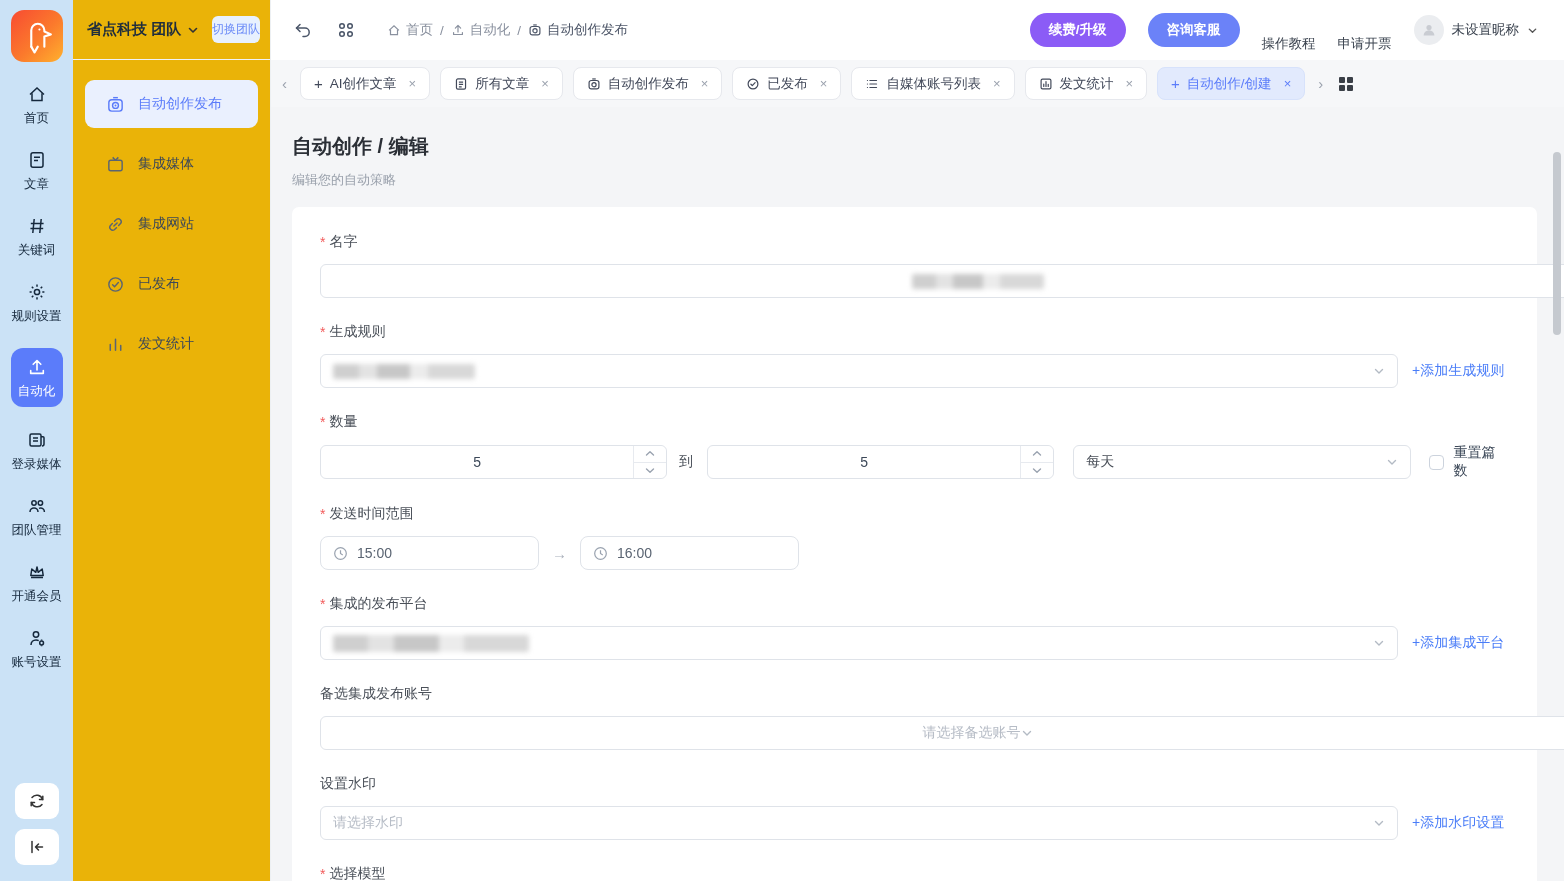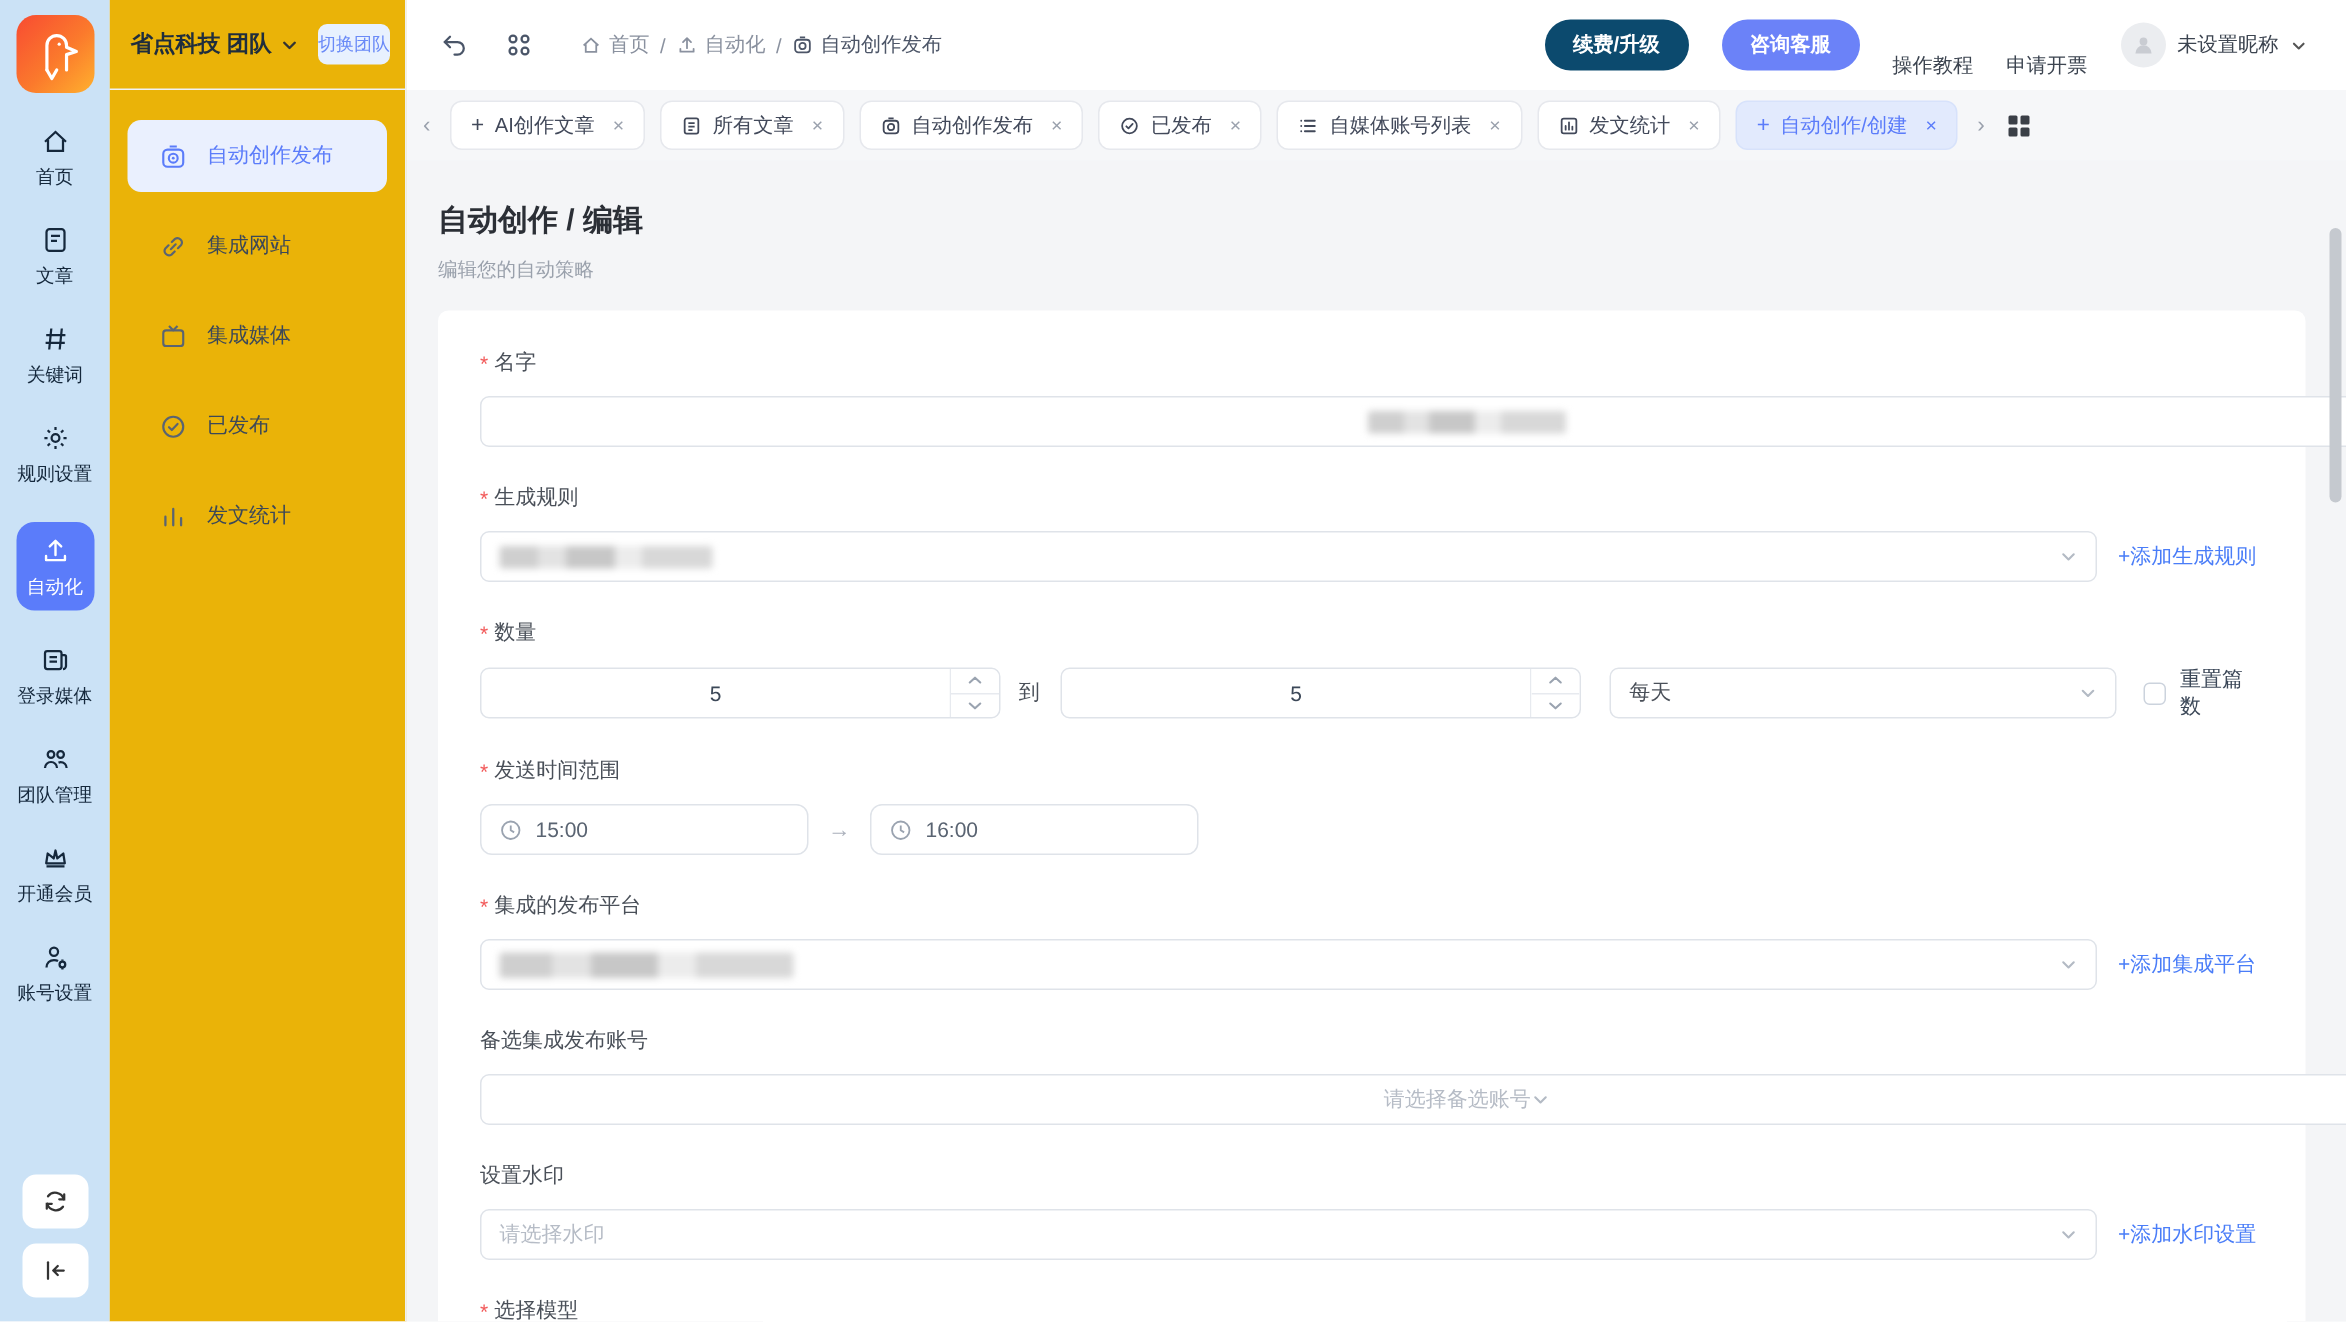--- a/index.html
+++ b/index.html
@@ -34,21 +34,21 @@
   .topbar { height:60px; background:#fff; display:flex; align-items:center; padding:0 26px 0 22px; flex-shrink:0; }
   .top-ic { color:#4a5568; cursor:pointer; display:flex; }
   .top-ic + .top-ic { margin-left:26px; }
   .crumb { display:flex; align-items:center; gap:7px; margin-left:32px; font-size:13.5px; color:#8a919f; }
   .crumb .seg { display:flex; align-items:center; gap:5px; cursor:pointer; }
   .crumb svg { stroke:#8a919f; }
   .crumb .cur { color:#4d5668; }
   .crumb .cur svg { stroke:#4d5668; }
   .top-right { margin-left:auto; display:flex; align-items:center; gap:22px; }
   .pill { height:34px; padding:0 19px; border-radius:17px; color:#fff; font-size:13.5px; font-weight:bold; display:flex; align-items:center; cursor:pointer; }
-  .pill.renew { background:#0c4a6e; }
+  .pill.renew { background:#8b5cf6; }
   .pill.support { background:#6b82f8; }
   .top-link { font-size:13.5px; color:#3c4450; cursor:pointer;margin-top:28px; }
   .user { display:flex; align-items:center; gap:8px; cursor:pointer; }
   .avatar { width:30px; height:30px; border-radius:50%; background:#ebedf0; display:flex; align-items:center; justify-content:center; }
   .nick { font-size:13.5px; color:#3c4450; }
 
   
   .tabstrip { background:#f6f7f9; height:47px; display:flex; align-items:center; padding:0 14px 0 8px; gap:10px; flex-shrink:0; }
   .tchev { color:#9aa1ad; font-size:15px; cursor:pointer; padding:0 3px; }
   .tab { display:inline-flex; align-items:center; background:#fff; border:1px solid #e6e8ed; border-radius:8px; padding:0 13px; height:33px; font-size:13.5px; color:#42495a; cursor:pointer; white-space:nowrap; gap:7px; }
@@ -236,35 +236,35 @@
             <rect x="3" y="5" width="14" height="12" rx="3"></rect>
             <circle cx="10" cy="11" r="3.1"></circle>
             <circle cx="10" cy="11" r="1" fill="currentColor" stroke="none"></circle>
             <path d="M7.5 2.8h5"></path>
           </svg>
         </span>
       <span>自动创作发布</span>
     </div>
     <div class="sub-item">
       <span>
+          <svg width="19" height="19" viewBox="0 0 20 20" fill="none" stroke-width="1.5" stroke-linejoin="round">
+            <rect x="3" y="5.5" width="14" height="11" rx="2"></rect>
+            <path d="M7 2.5 l3 3 3-3"></path>
+          </svg>
+        </span>
+      <span>集成媒体</span>
+    </div>
+    <div class="sub-item">
+      <span>
           <svg width="19" height="19" viewBox="0 0 20 20" fill="none" stroke-width="1.5" stroke-linecap="round">
             <path d="M8.3 11.7 l3.4-3.4"></path>
             <path d="M6.7 9 l-2.2 2.2 a3.1 3.1 0 0 0 4.3 4.3 L11 13.3 M13.3 11 l2.2-2.2 a3.1 3.1 0 0 0-4.3-4.3 L9 6.7"></path>
           </svg>
         </span>
       <span>集成网站</span>
-    </div>
-    <div class="sub-item">
-      <span>
-          <svg width="19" height="19" viewBox="0 0 20 20" fill="none" stroke-width="1.5" stroke-linejoin="round">
-            <rect x="3" y="5.5" width="14" height="11" rx="2"></rect>
-            <path d="M7 2.5 l3 3 3-3"></path>
-          </svg>
-        </span>
-      <span>集成媒体</span>
     </div>
     <div class="sub-item">
       <span>
           <svg width="19" height="19" viewBox="0 0 20 20" fill="none" stroke-width="1.5" stroke-linecap="round" stroke-linejoin="round">
             <circle cx="10" cy="10" r="7"></circle>
             <path d="M7 10.3 l2 2 4-4.3"></path>
           </svg>
         </span>
       <span>已发布</span>
     </div>

